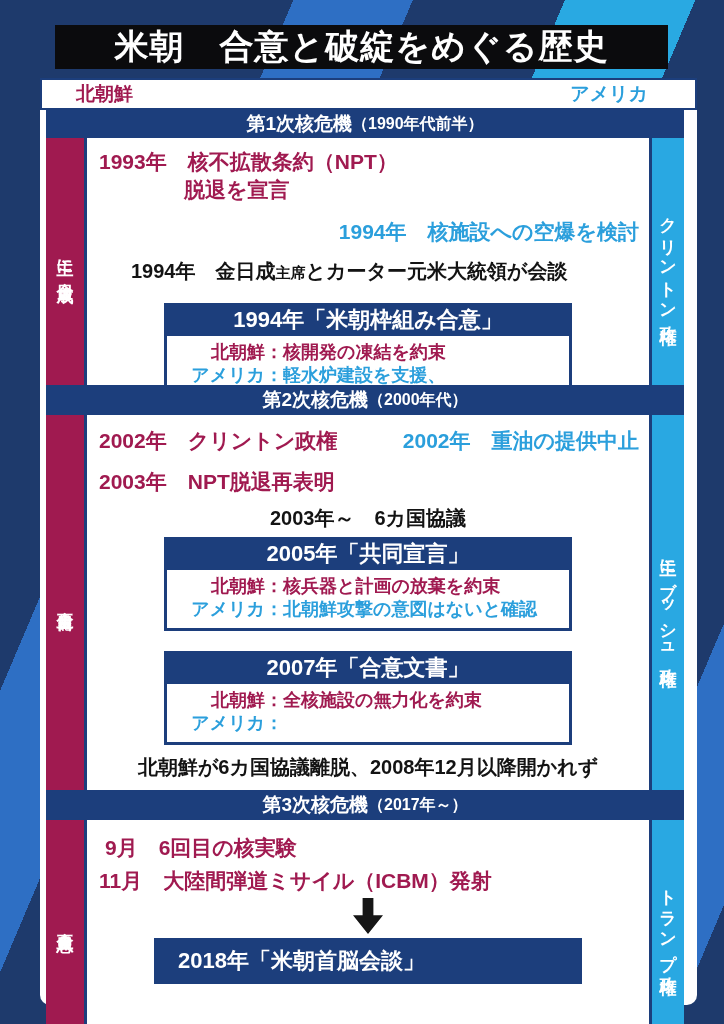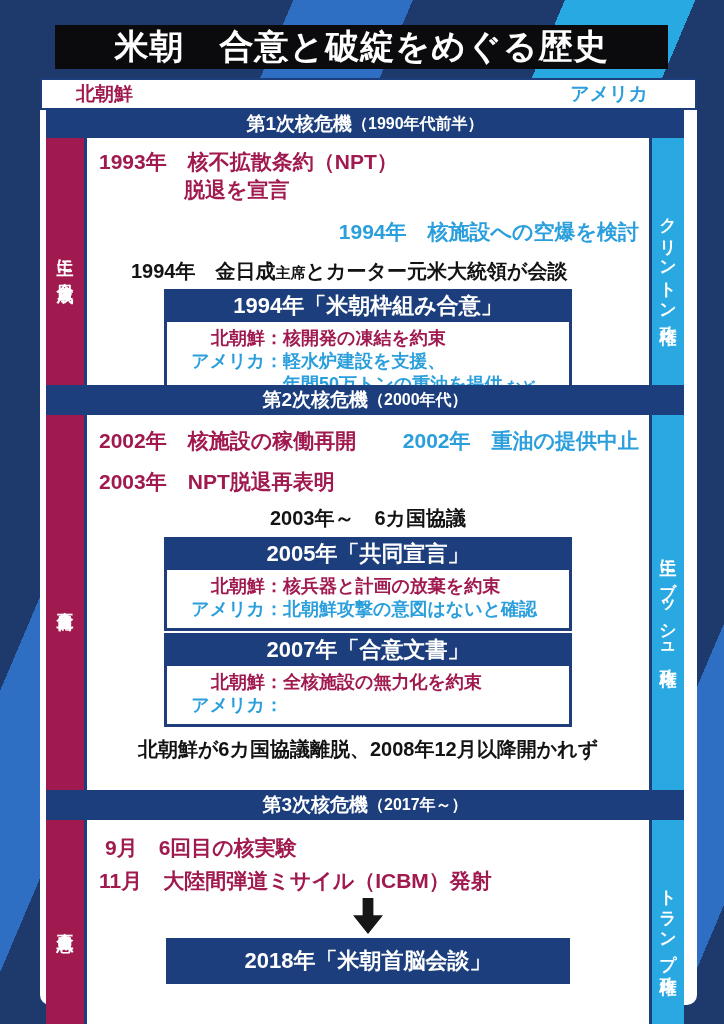--- a/index.html
+++ b/index.html
@@ -56,22 +56,22 @@
   .black{color:var(--ink);}
   .small-inline{font-size:15px;}
   .abox{width:408px;margin:0 auto;}
   .abox-title{background:var(--navy);color:#fff;text-align:center;font-size:22px;height:33px;line-height:33px;white-space:nowrap;}
   .abox-body{border:3px solid var(--navy);border-top:none;padding:5px 0 7px 20px;}
   .brow{font-size:18px;line-height:23px;display:flex;white-space:nowrap;}
   .blabel{width:96px;text-align:right;flex:none;}
   .bsuffix{font-size:14px;margin-left:4px;align-self:flex-end;line-height:20px;}
   .arrow{width:30px;height:36px;background:#161616;
     clip-path:polygon(32% 0,68% 0,68% 48%,100% 48%,50% 100%,0 48%,32% 48%);}
-  .final-box{width:404px;margin:4px auto 0;background:var(--navy);color:#fff;text-align:center;
-    font-size:22px;height:46px;line-height:46px;white-space:nowrap;}
+  .final-box{width:404px;margin:4px auto 0;background:var(--navy);color:#fff;
+    font-size:22px;height:46px;line-height:46px;white-space:nowrap;padding-left:24px;}
 </style>
 </head>
 <body>
 
 <div class="title-bar">
   <span>米朝　合意と破綻をめぐる歴史</span>
 </div>
 
 <div class="panel">
 
@@ -90,21 +90,21 @@
       <div class="redbar">
         <div class="vert"><span>主に金日成</span><span class="small">主席</span></div>
       </div>
       <div class="content">
         <div class="line nk" style="margin:10px 0 0 12px">1993年　核不拡散条約（NPT）</div>
         <div class="line nk" style="margin:0 0 0 97px">脱退を宣言</div>
         <div class="line us" style="margin:14px 10px 0 0;text-align:right">1994年　核施設への空爆を検討</div>
         <div class="line black" style="margin:12px 0 0 44px;font-size:20px">
           <span>1994年　金日成</span><span class="small-inline">主席</span><span>とカーター元米大統領が会談</span>
         </div>
-        <div class="abox" style="margin-top:4px">
+        <div class="abox" style="margin-top:18px">
           <div class="abox-title">1994年「米朝枠組み合意」</div>
           <div class="abox-body">
             <div class="brow nk">
               <span class="blabel">北朝鮮：</span>
                 <span>核開発の凍結を約束</span>
             </div>
             <div class="brow us">
               <span class="blabel">アメリカ：</span>
                 <span>軽水炉建設を支援、</span>
             </div>
@@ -124,39 +124,39 @@
     <div class="band" style="height:30px">
       <span>第2次核危機</span>
         <span class="paren">（2000年代）</span>
     </div>
     <div class="sec" style="height:375px">
       <div class="redbar">
         <div class="vert"><span>金正日</span><span class="small">総書記</span></div>
       </div>
       <div class="content">
         <div style="display:flex;justify-content:space-between;margin:12px 10px 0 12px">
-          <span class="line nk">2002年　核施設の稼働再開</span>
+          <span class="line nk">2002年　クリントン政権</span>
           <span class="line us">2002年　重油の提供中止</span>
         </div>
         <div class="line nk" style="margin:13px 0 0 12px">2003年　NPT脱退再表明</div>
         <div class="line black" style="margin:9px 0 0 0;text-align:center;font-size:20px">2003年～　6カ国協議</div>
         <div class="abox" style="margin-top:5px">
           <div class="abox-title">2005年「共同宣言」</div>
           <div class="abox-body">
             <div class="brow nk">
               <span class="blabel">北朝鮮：</span>
                 <span>核兵器と計画の放棄を約束</span>
             </div>
             <div class="brow us">
               <span class="blabel">アメリカ：</span>
                 <span>北朝鮮攻撃の意図はないと確認</span>
             </div>
           </div>
         </div>
-        <div class="abox" style="margin-top:2px">
+        <div class="abox" style="margin-top:20px">
           <div class="abox-title">2007年「合意文書」</div>
           <div class="abox-body">
             <div class="brow nk">
               <span class="blabel">北朝鮮：</span>
                 <span>全核施設の無力化を約束</span>
             </div>
             <div class="brow us">
               <span class="blabel">アメリカ：</span>
             </div>
           </div>

